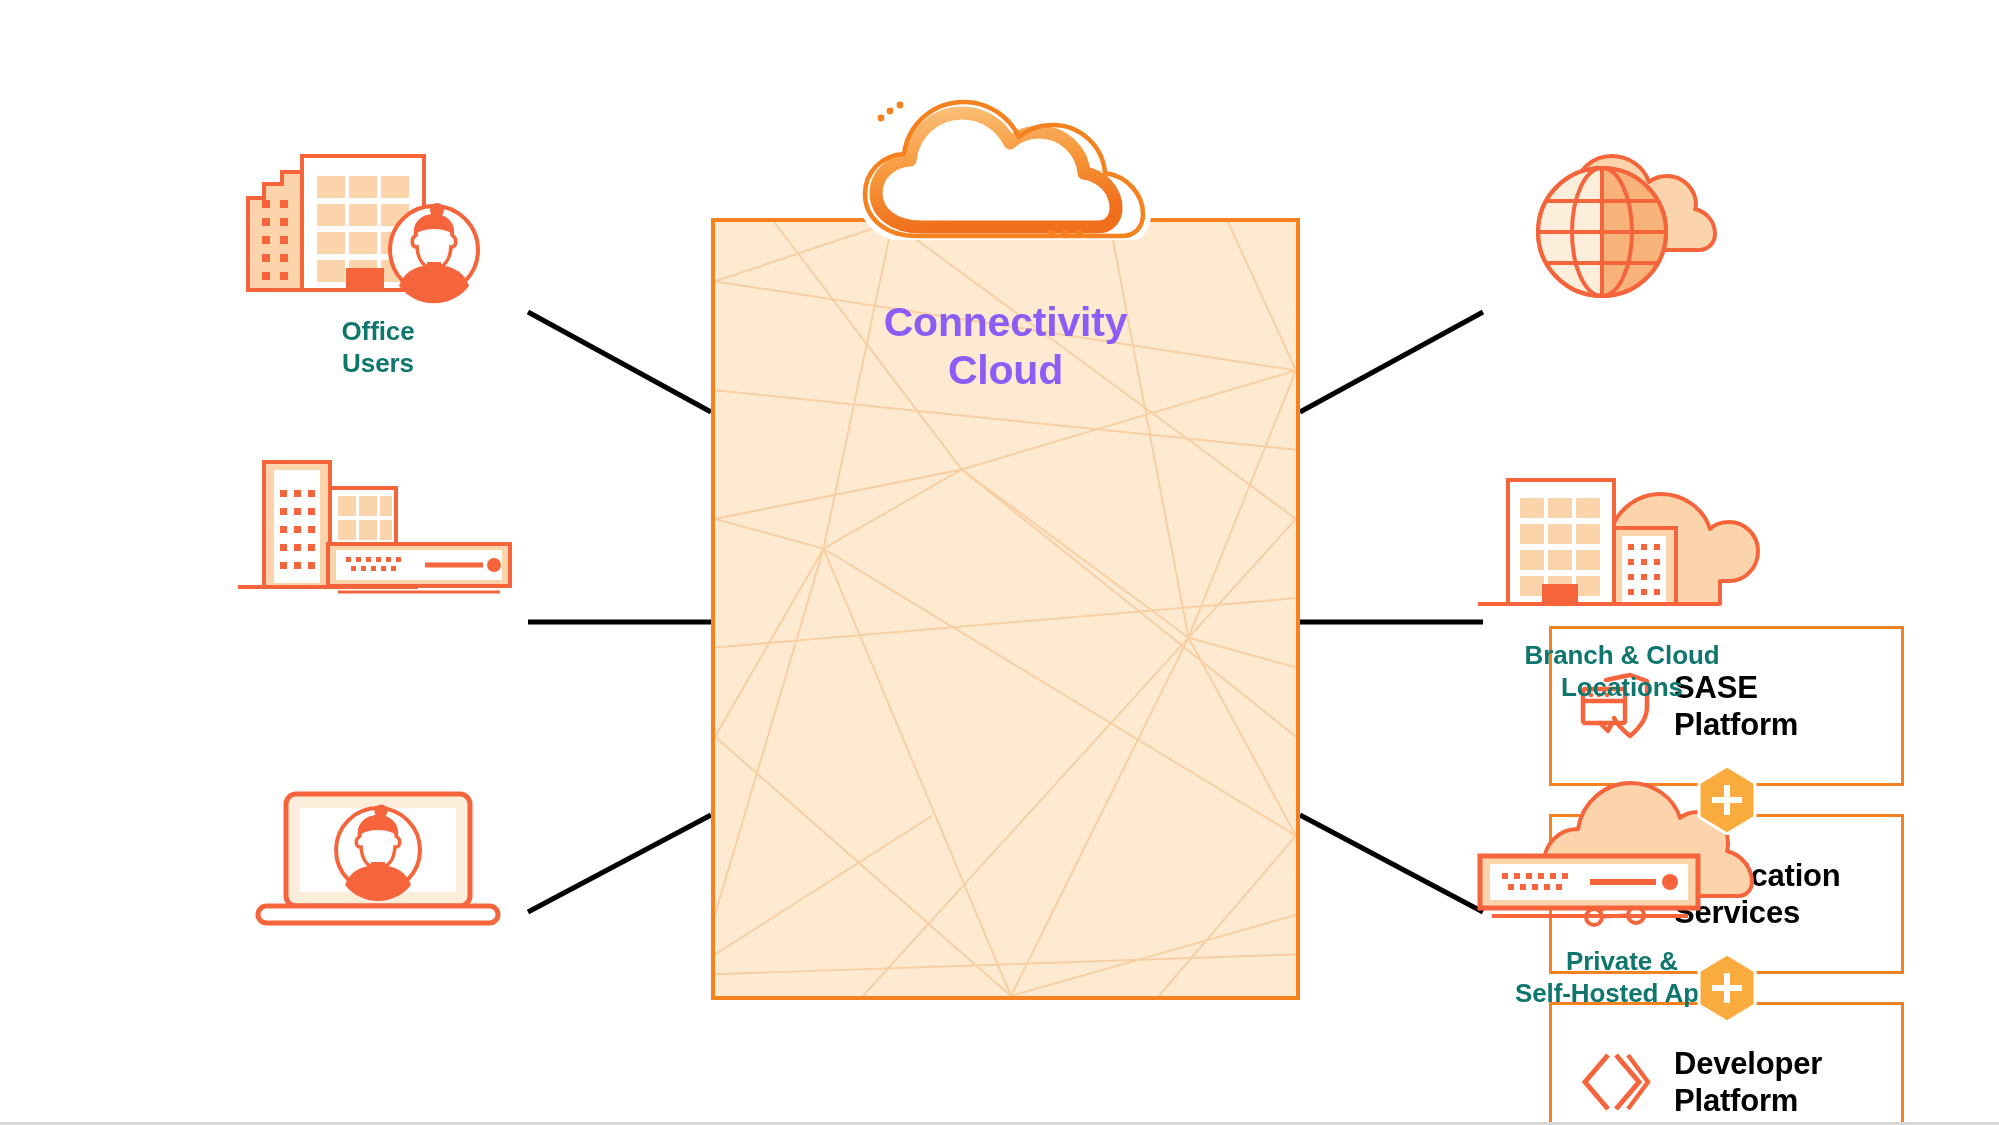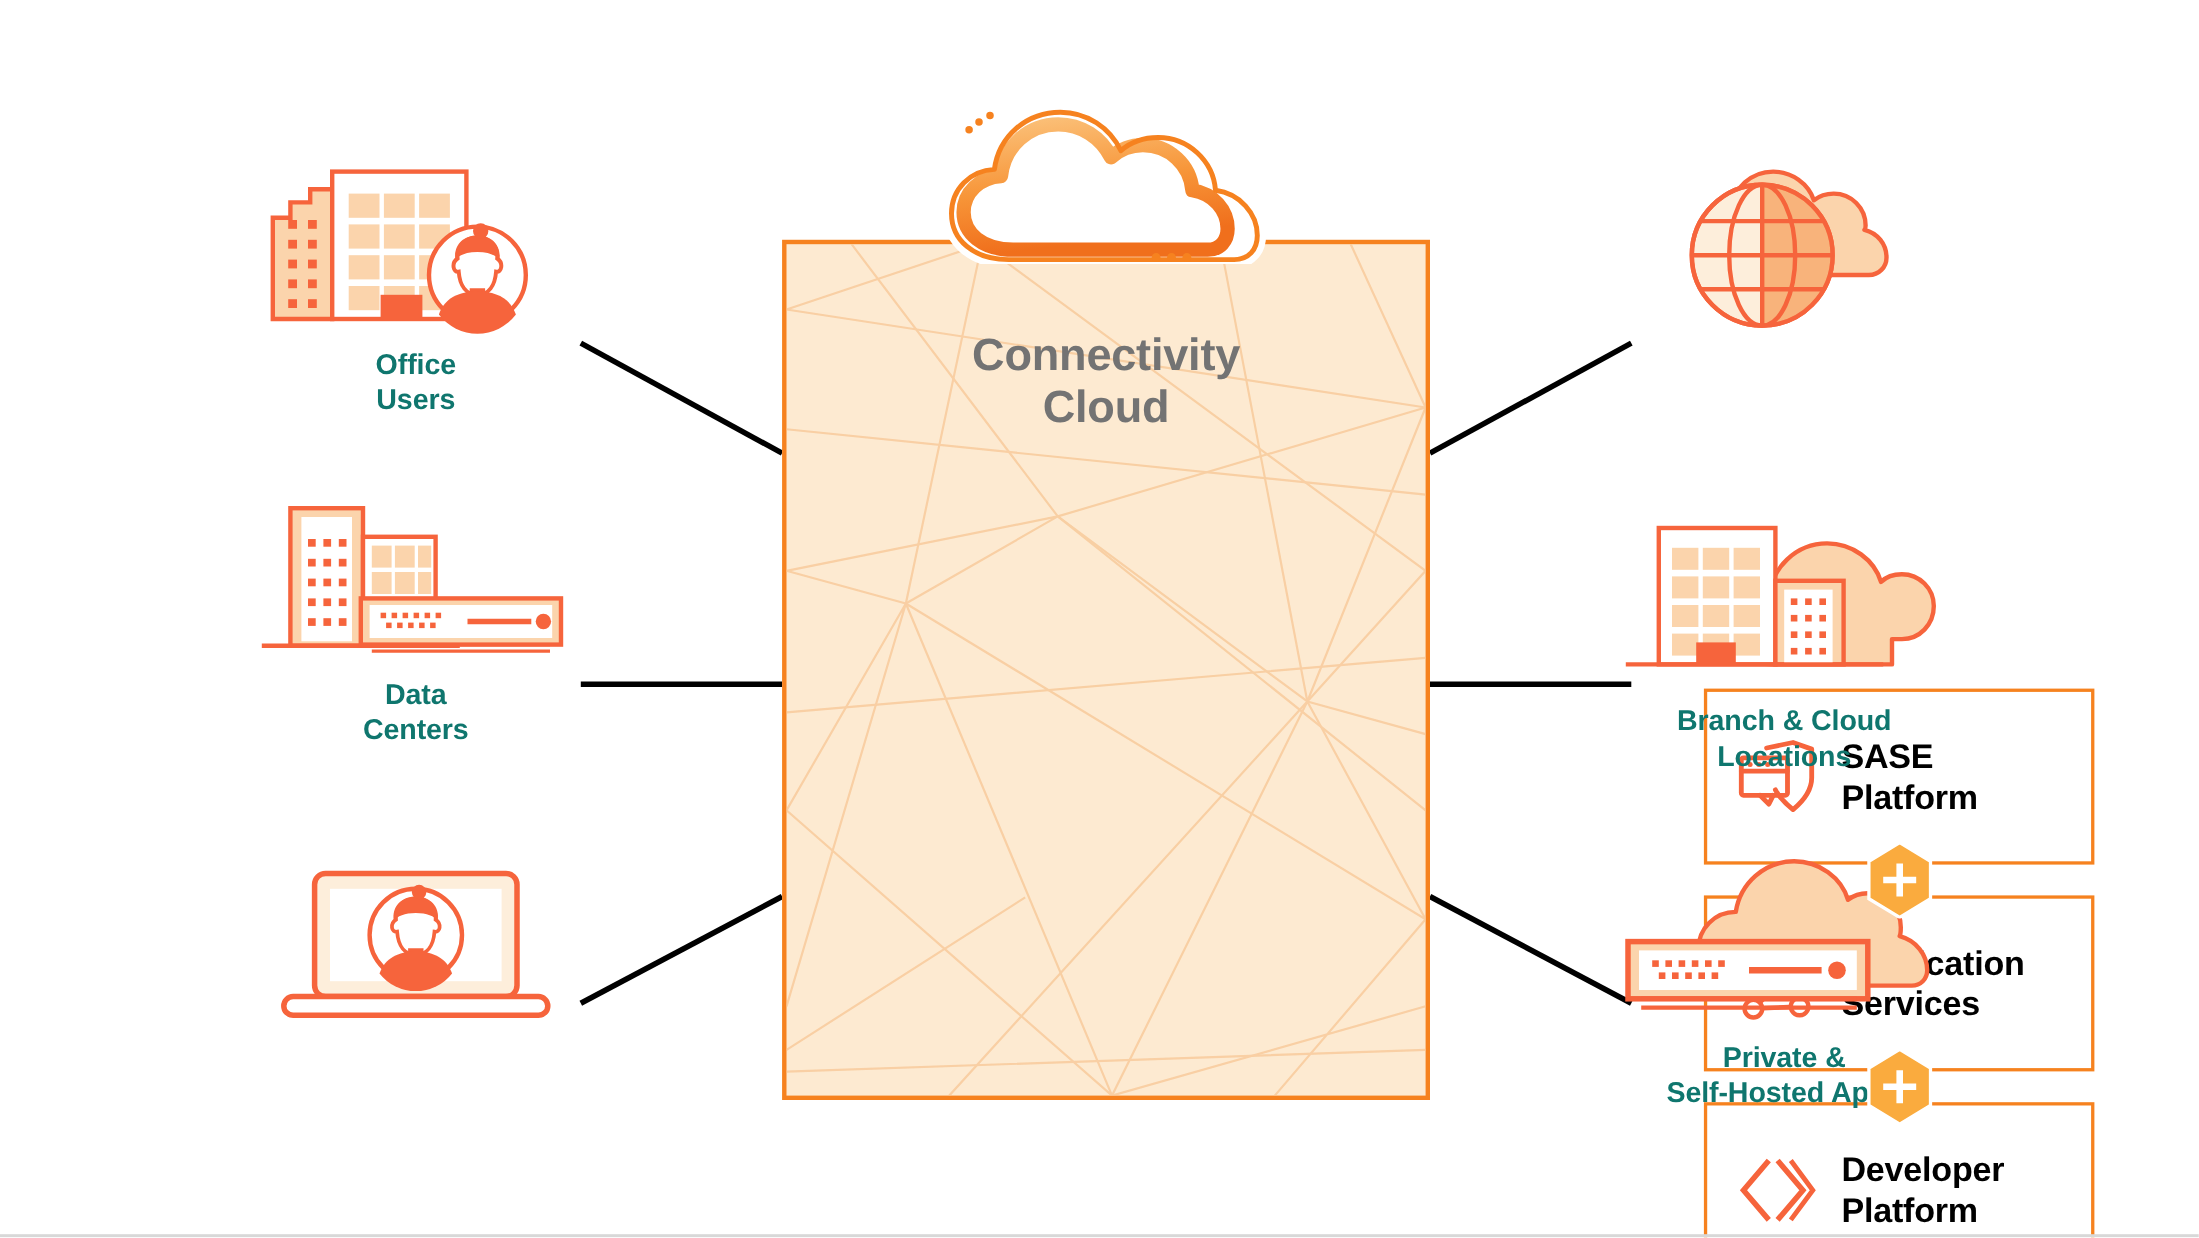--- a/index.html
+++ b/index.html
@@ -54,21 +54,21 @@
   }
   #panel-title {
     position: absolute;
     left: 0;
     top: 76px;
     width: 100%;
     text-align: center;
     font-size: 41px;
     font-weight: bold;
     line-height: 1.18;
-    color: #737373;
+    color: #8b5cf6;
     letter-spacing: -0.2px;
     white-space: pre-line;
   }
 
   
   #cloud-top {
     position: absolute;
     left: 855px;
     top: 94px;
     width: 300px;
@@ -387,22 +387,20 @@
             <rect x="143" y="126" width="5" height="5"></rect>
             <rect x="153" y="126" width="5" height="5"></rect>
           <rect x="163" y="126" width="5" height="5"></rect>
             <rect x="173" y="126" width="5" height="5"></rect>
         </g>
         <path d="M207 125 H265" stroke="#f6643c" stroke-width="5"></path>
         <circle cx="276" cy="125" r="7" fill="#f6643c"></circle>
         <path d="M120 146 H282 M120 152 H282" stroke="#f6643c" stroke-width="3"></path>
       </svg>
     </div>
-    <div class="side-label">Data
-Centers</div>
   </div>
 
   <div class="side-node" id="node-remote">
     <div class="side-art">
       <svg viewBox="0 0 320 165" width="320" height="165" fill="none">
         <rect x="68" y="24" width="184" height="112" rx="10" fill="#fdeedb" stroke="#f6643c" stroke-width="5"></rect>
         <rect x="82" y="38" width="156" height="84" fill="#ffffff"></rect>
 
         <circle cx="160" cy="80" r="42" fill="#ffffff" stroke="#f6643c" stroke-width="4"></circle>
         <g>

